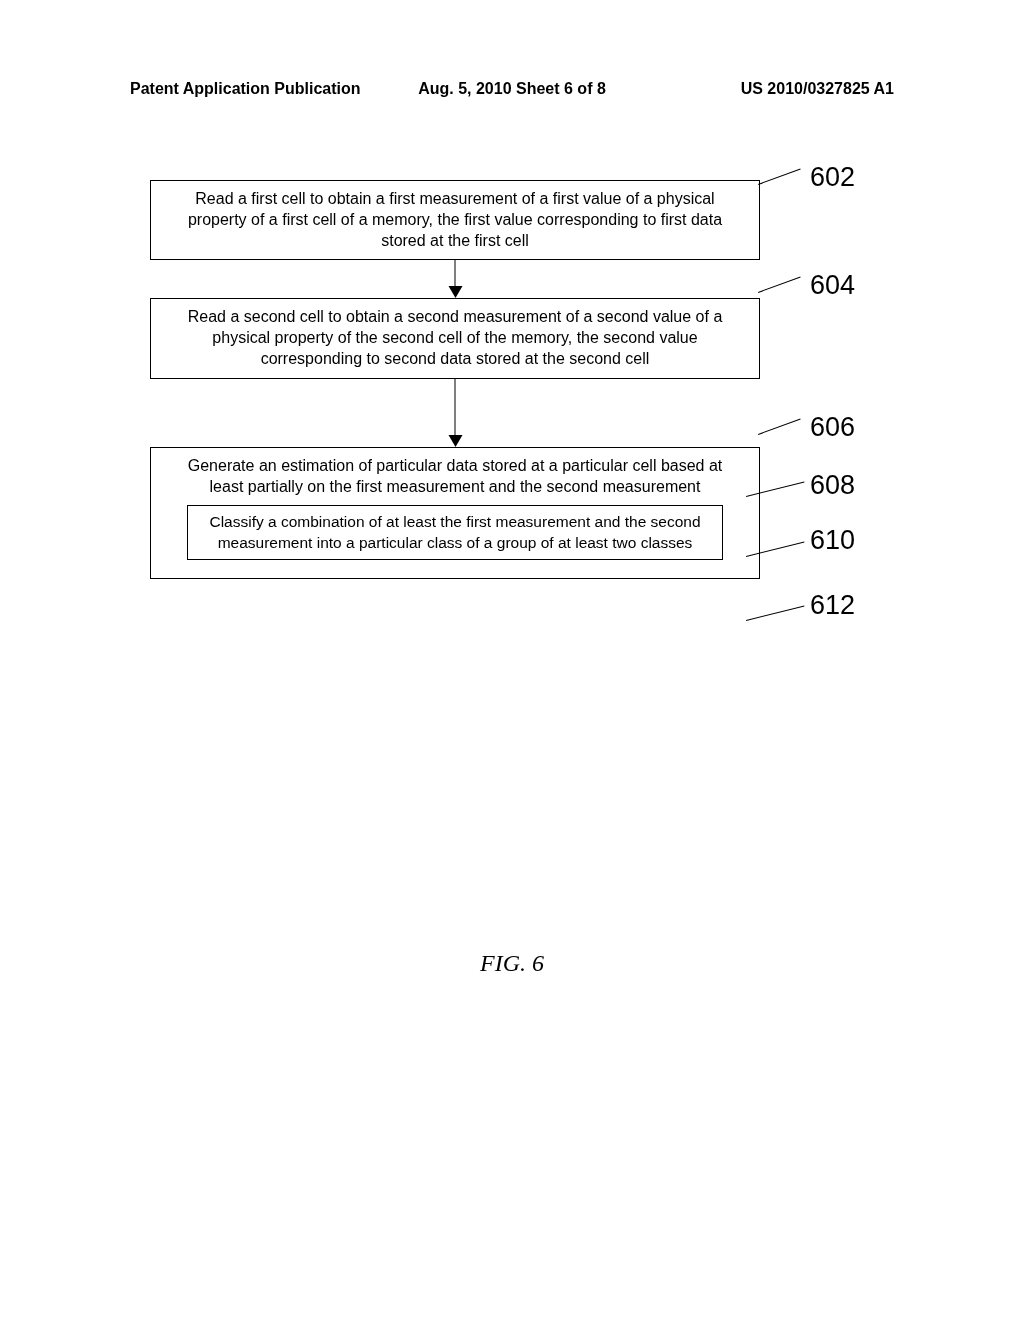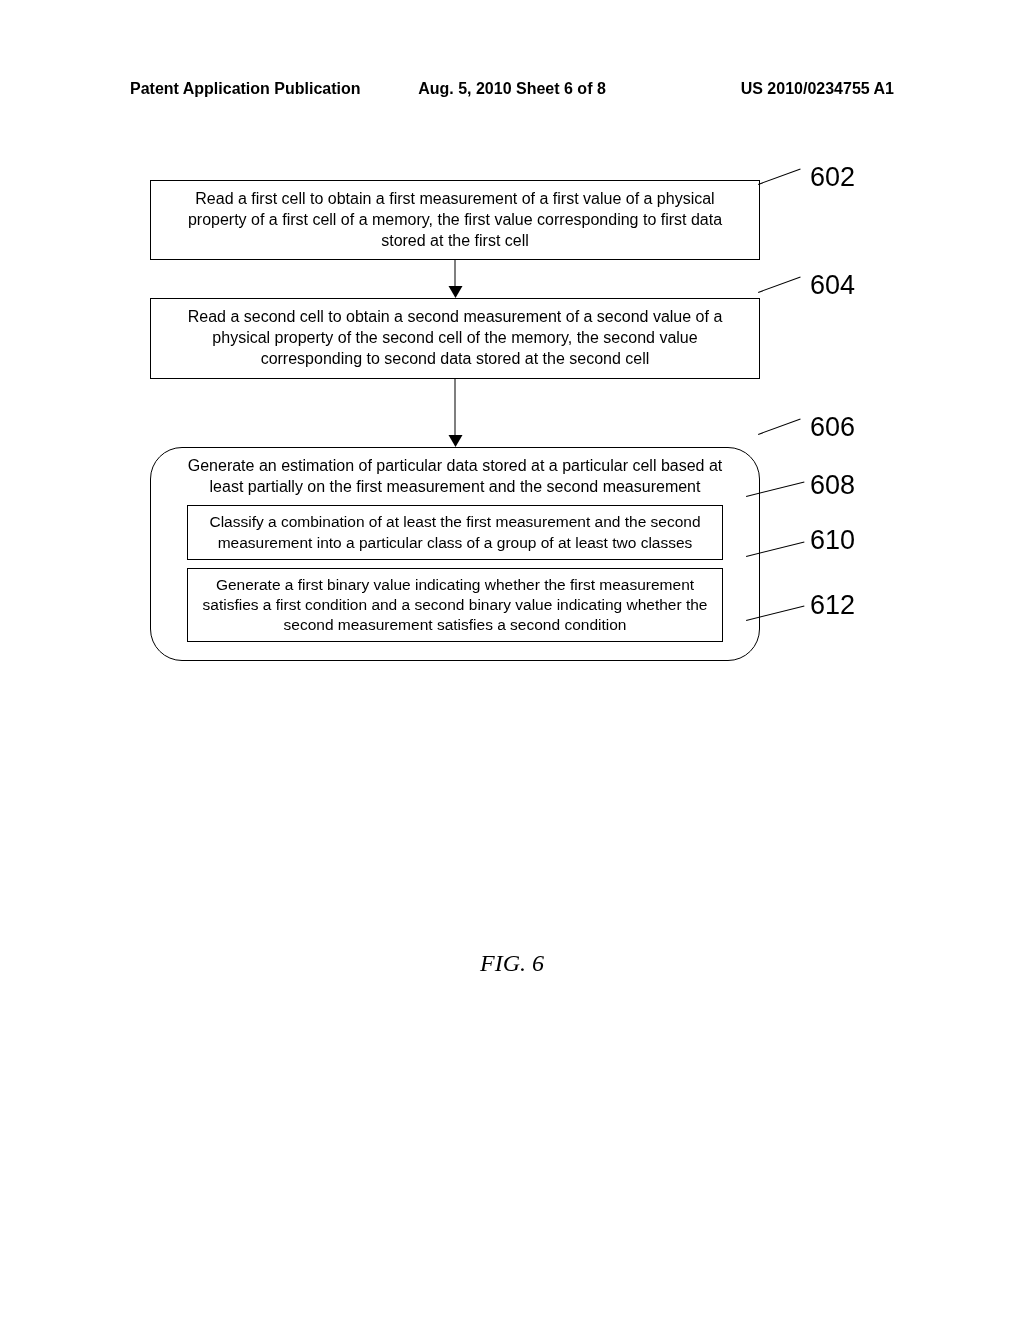--- a/index.html
+++ b/index.html
@@ -106,30 +106,29 @@
     top: 950px;
     left: 50%;
     transform: translateX(-50%);
     font-family: Liberation Serif, serif;
     font-style: italic;
     font-size: 24px;
   }
 
   .box606 {
     padding-bottom: 14px;
-    border-radius: 32px;
   }
 </style>
 </head>
 <body>
 
 <div class="header">
   <span>Patent Application Publication</span>
   <span class="header-center">Aug. 5, 2010   Sheet 6 of 8</span>
-  <span>US 2010/0234755 A1</span>
+  <span>US 2010/0327825 A1</span>
 </div>
 
 <div class="diagram">
 
   <div class="box box-outer" id="b602">
     <span>Read a first cell to obtain a first measurement of a first value of a physical property of a first cell of a memory, the first value corresponding to first data stored at the  first cell</span>
   </div>
 
   <div class="arrow-wrap">
     <div class="arrow-line" style="height:26px;"></div>
@@ -144,23 +143,20 @@
     <div class="arrow-line" style="height:56px;"></div>
     <div class="arrow-head"></div>
   </div>
 
   <div class="box box-outer box606" id="b606">
     <span>Generate an estimation of particular data stored at a particular cell based at least partially on the first measurement and the second measurement</span>
 
     <div class="sub-box" id="b608">
       <span>Classify a combination of at least the first measurement and the second measurement into a particular class of a group of at least two classes</span>
     </div>
-    <div class="sub-box" id="b610">
-      <span>Generate a first binary value indicating whether the first measurement satisfies a first condition and a second binary value indicating whether the second measurement satisfies a second condition</span>
-    </div>
   </div>
 
   <div class="callout-line" style="left:608px; top:4px; width:45px; transform:rotate(-20deg);"></div>
   <div class="callout-label" style="left:660px; top:-18px;">602</div>
 
   <div class="callout-line" style="left:608px; top:112px; width:45px; transform:rotate(-20deg);"></div>
   <div class="callout-label" style="left:660px; top:90px;">604</div>
 
   <div class="callout-line" style="left:608px; top:254px; width:45px; transform:rotate(-20deg);"></div>
   <div class="callout-label" style="left:660px; top:232px;">606</div>

